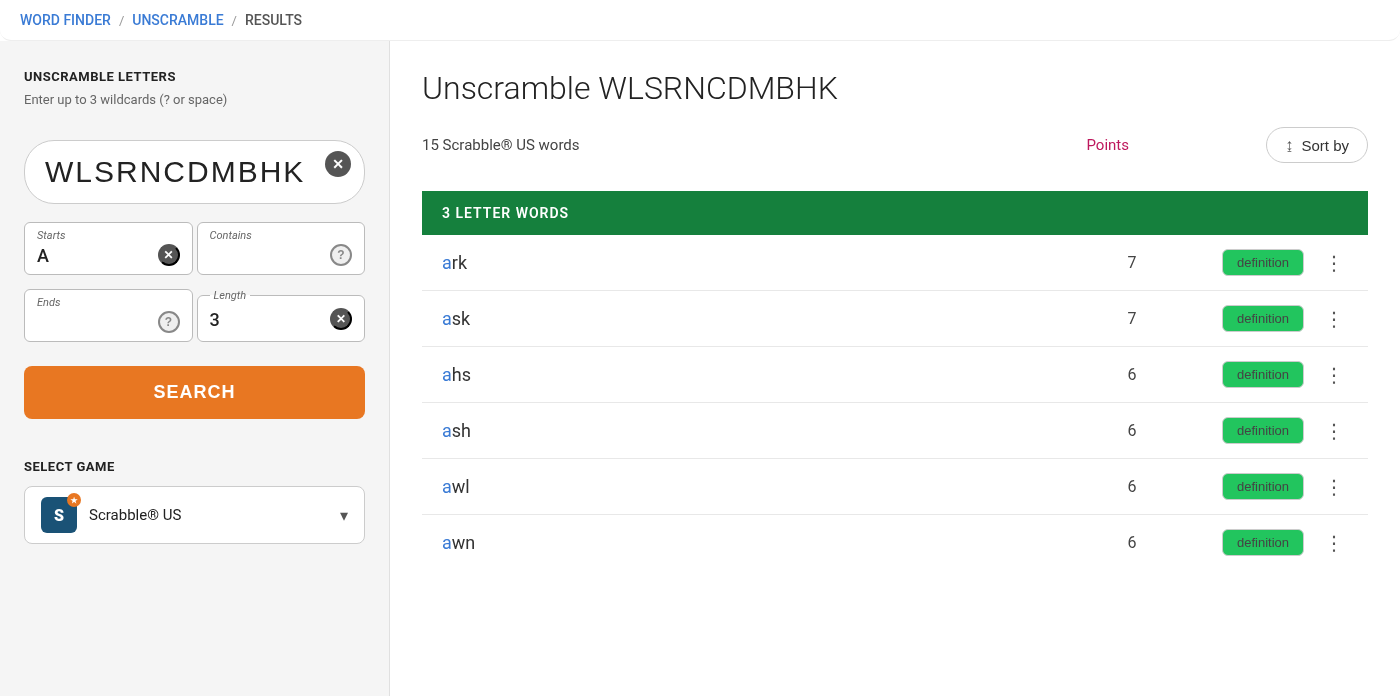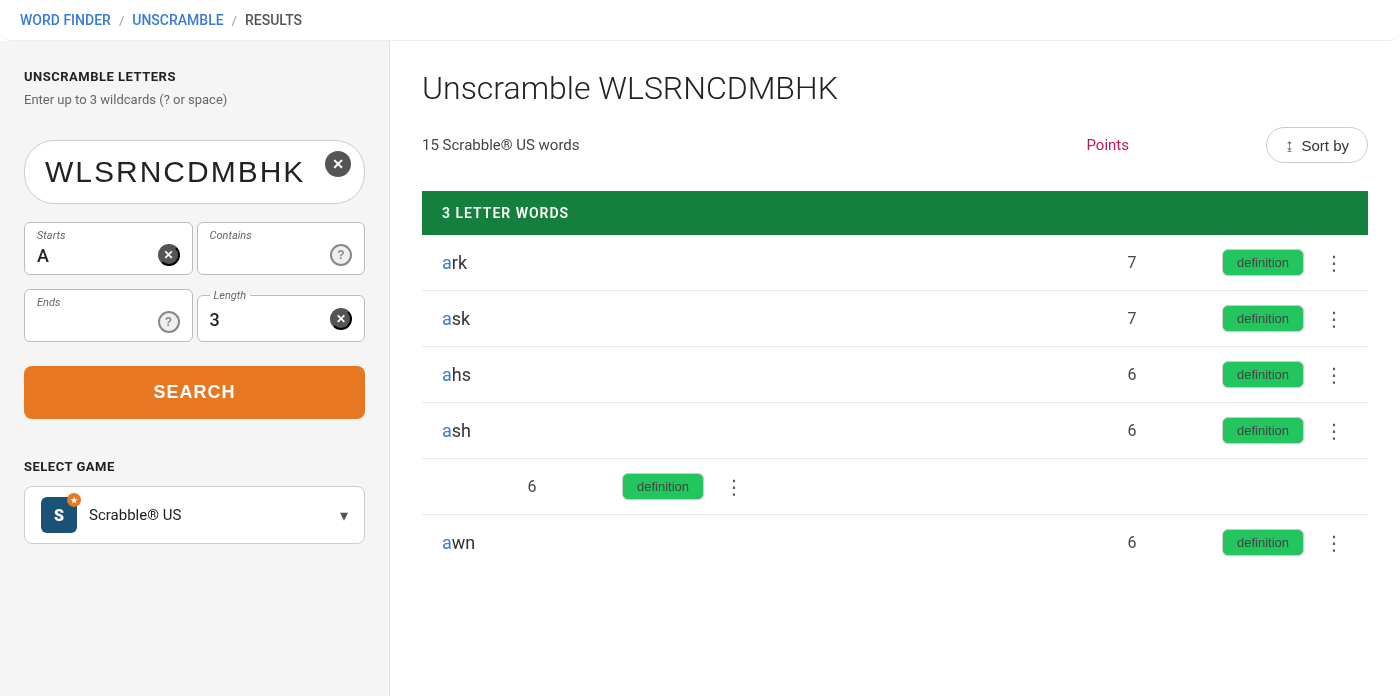--- a/index.html
+++ b/index.html
@@ -491,20 +491,23 @@
     <div class="word-cell">
       <span class="first-letter">a</span><span class="rest-letters">sh</span>
     </div>
     <div class="points-cell">6</div>
     <div class="word-actions">
       <button class="definition-btn">definition</button>
       <button class="more-btn">⋮</button>
     </div>
   </div>
         <div class="word-row">
+    <div class="word-cell">
+      <span class="first-letter">a</span><span class="rest-letters">wl</span>
+    </div>
     <div class="points-cell">6</div>
     <div class="word-actions">
       <button class="definition-btn">definition</button>
       <button class="more-btn">⋮</button>
     </div>
   </div>
         <div class="word-row">
     <div class="word-cell">
       <span class="first-letter">a</span><span class="rest-letters">wn</span>
     </div>

